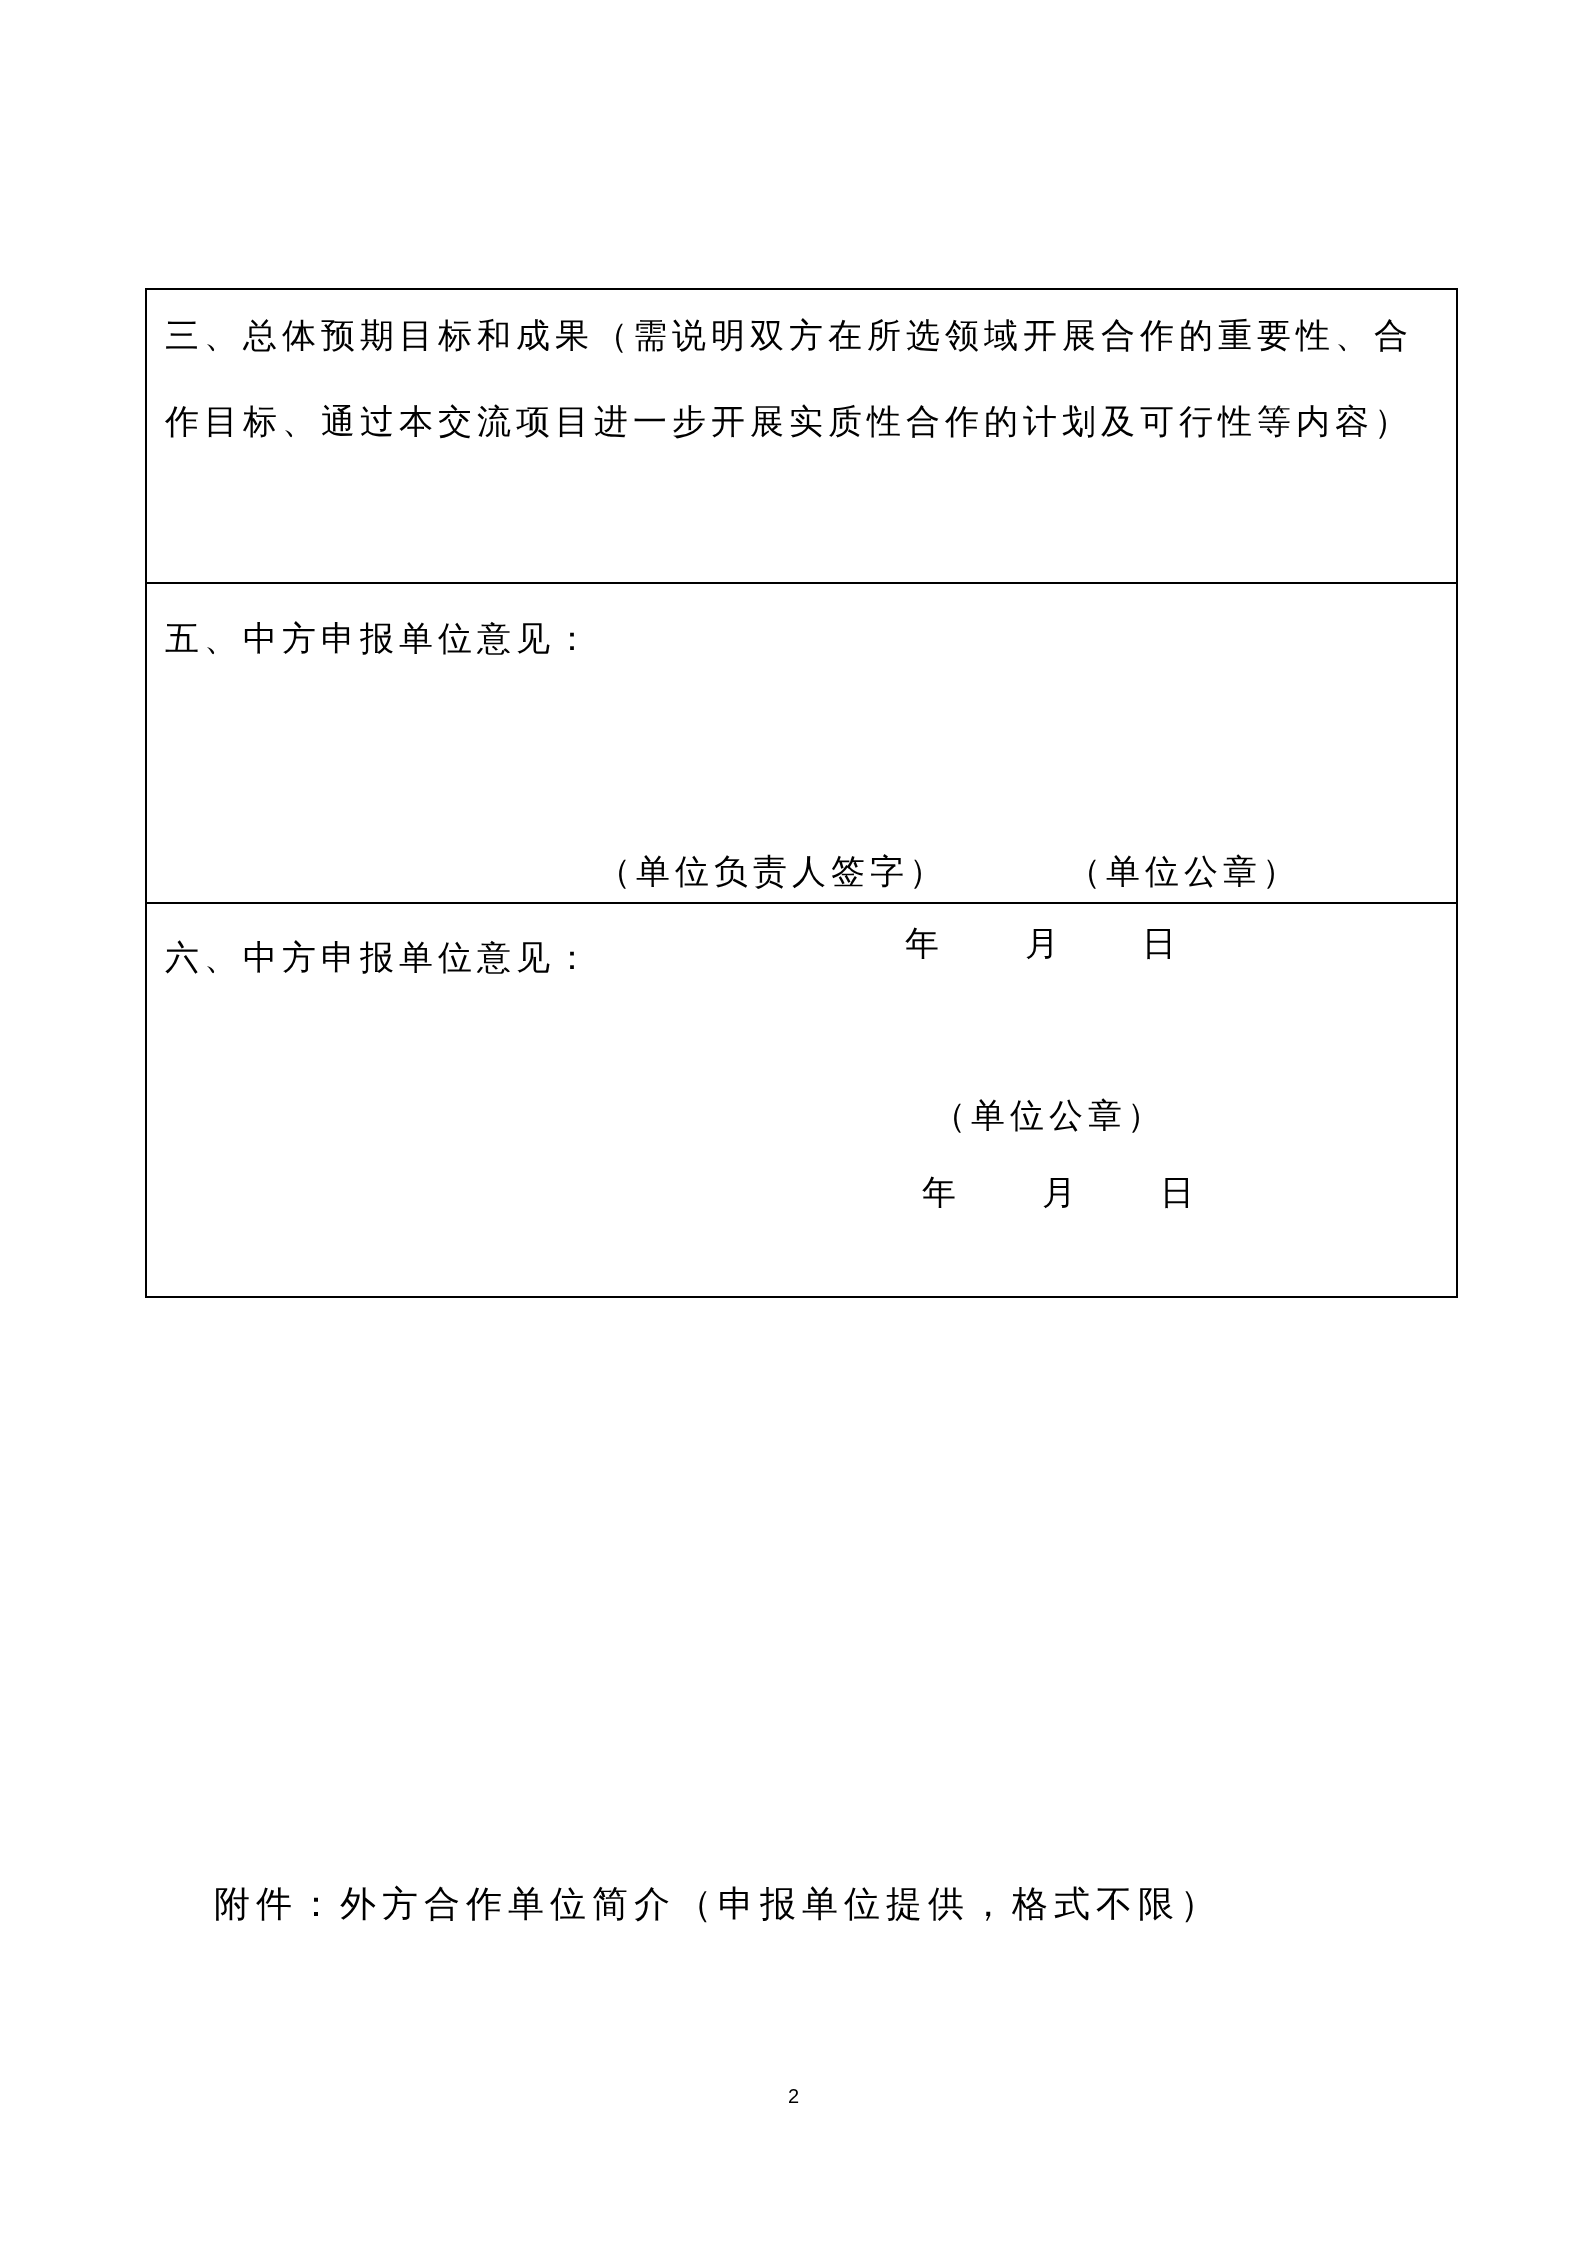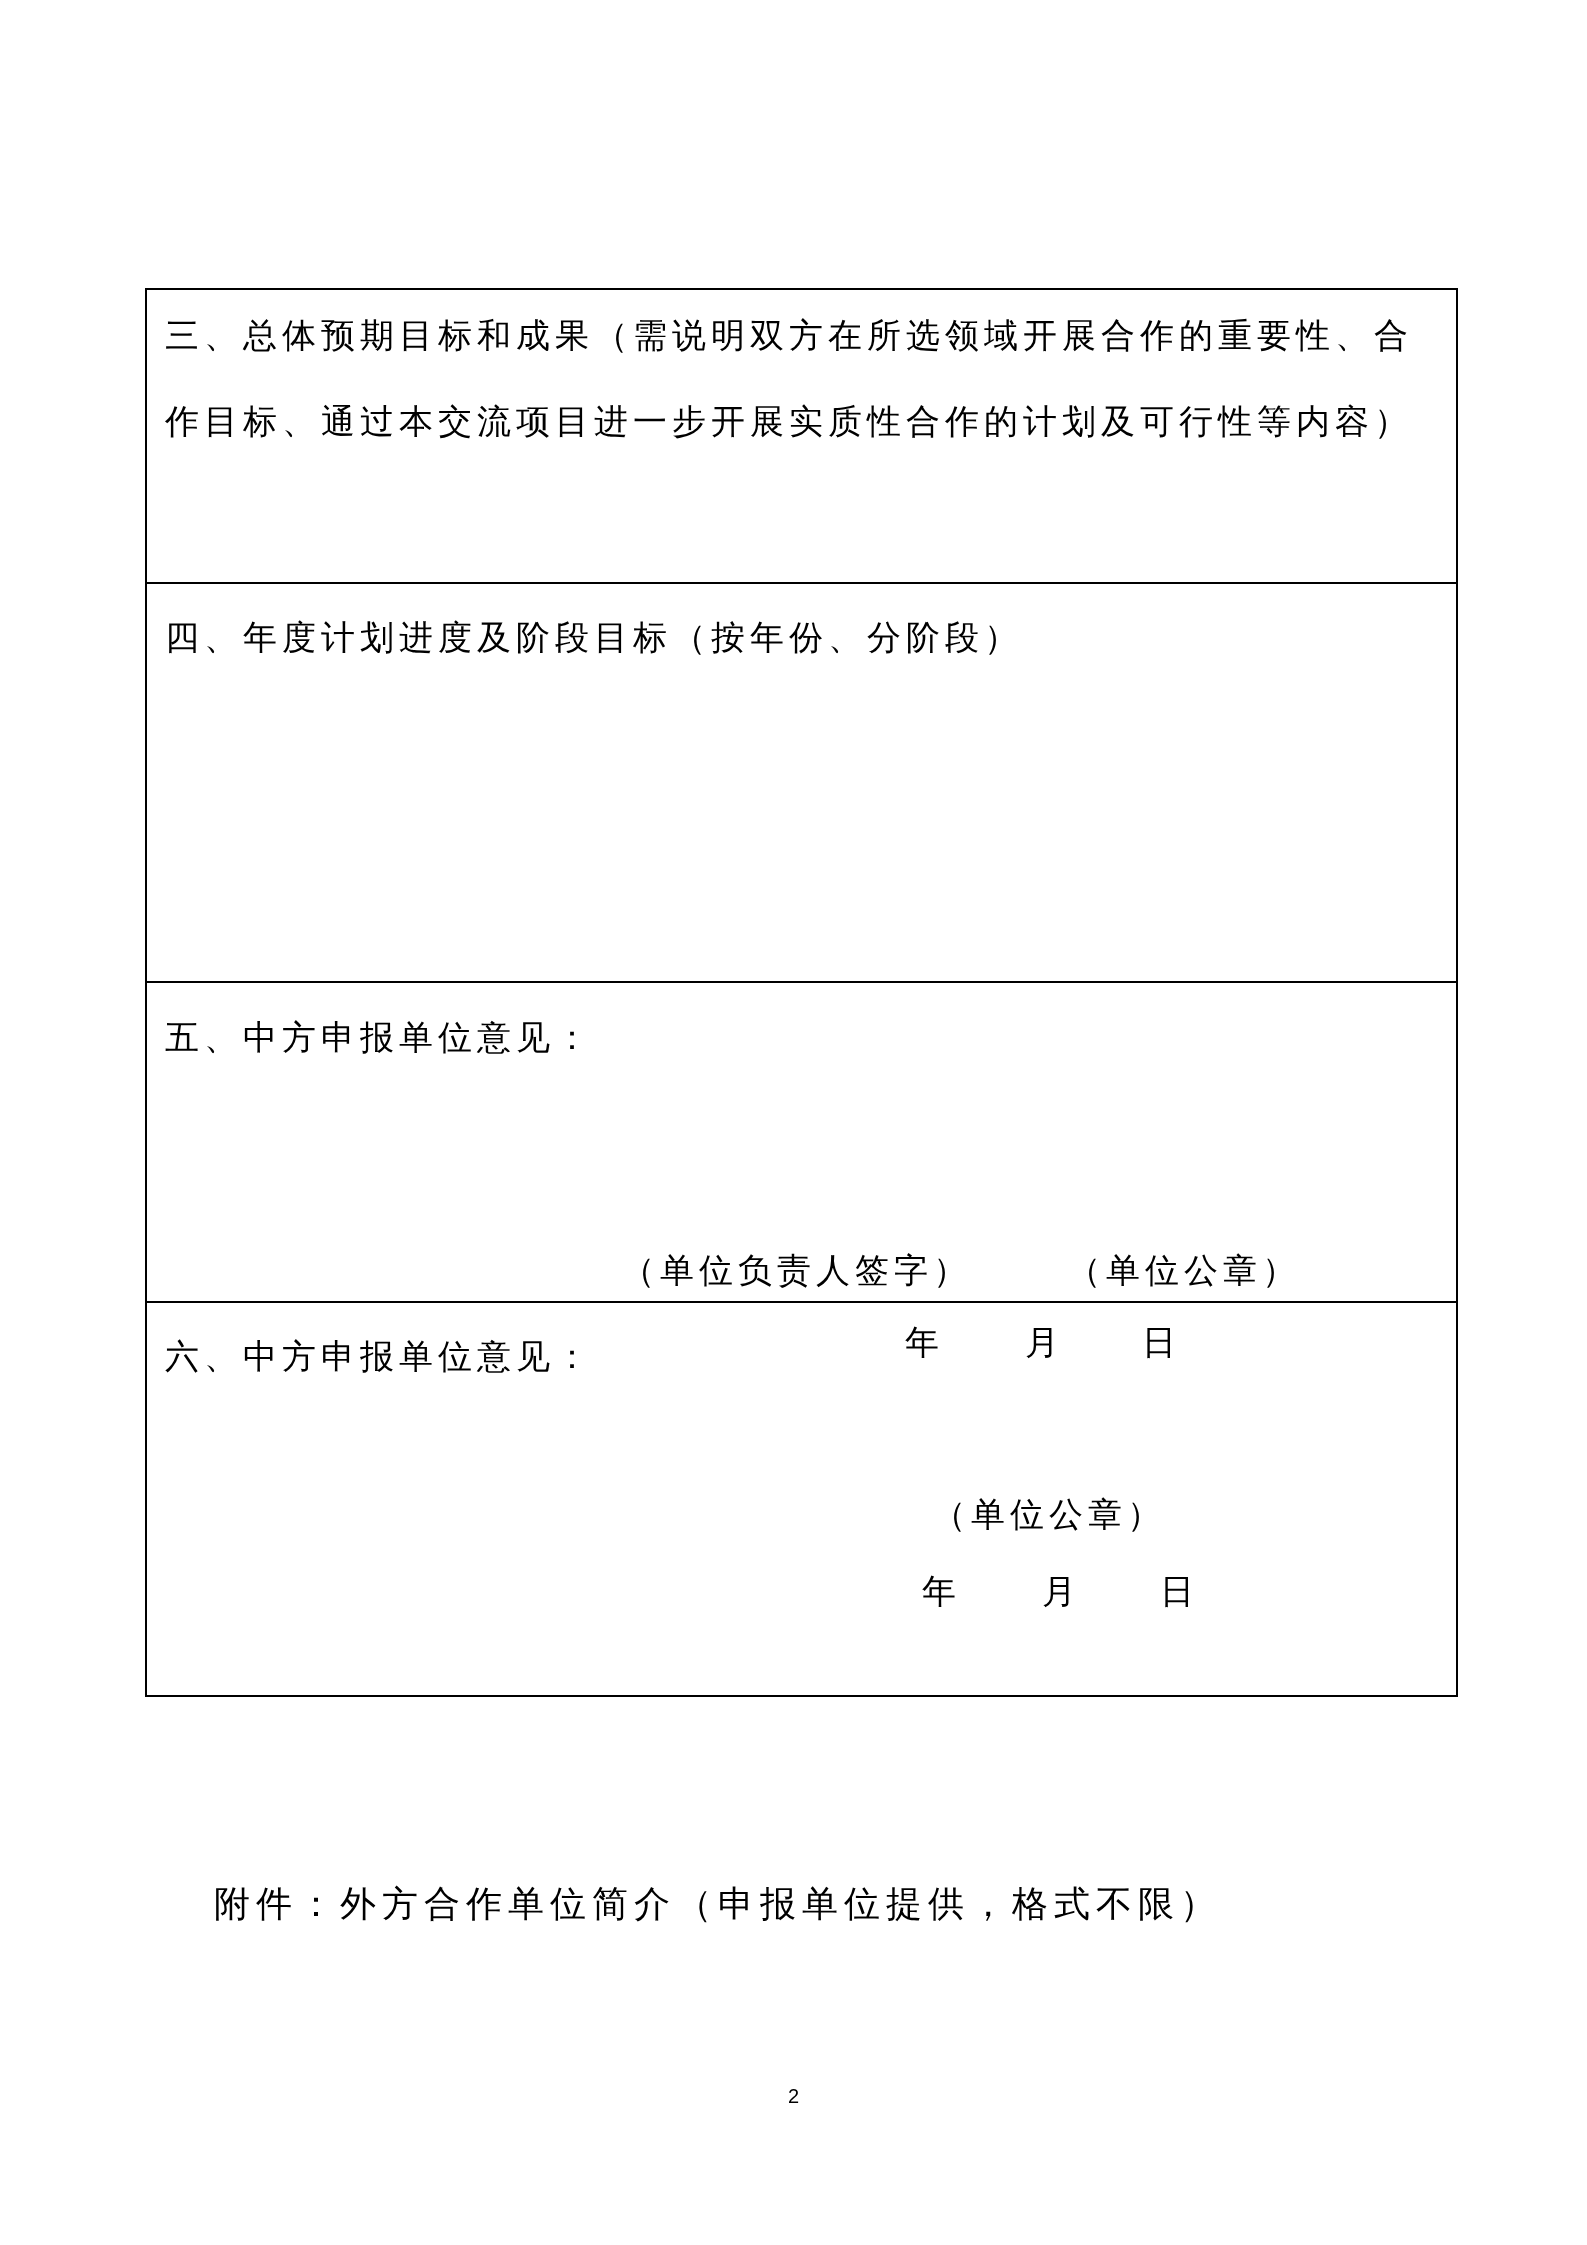--- a/index.html
+++ b/index.html
@@ -28,29 +28,25 @@
 </head>
 <body>
 
 <div class="form-table">
 
   <div class="row row-3">
     <div class="heading">三、总体预期目标和成果（需说明双方在所选领域开展合作的重要性、合作目标、通过本交流项目进一步开展实质性合作的计划及可行性等内容）</div>
     <div class="fill-area" style="top:180px;bottom:0;"></div>
   </div>
 
-  <div class="row row-4">
-    <div class="heading">四、年度计划进度及阶段目标（按年份、分阶段）</div>
-    <div class="fill-area" style="top:100px;bottom:0;"></div>
-  </div>
 
   <div class="row row-5">
     <div class="heading">五、中方申报单位意见：</div>
     <div class="fill-area" style="top:100px;height:150px;"></div>
-    <span class="sig" style="left:450px;top:265px;margin-left:24px;">（单位负责人签字）</span>
+    <span class="sig" style="left:450px;top:265px;">（单位负责人签字）</span>
     <span class="sig" style="left:920px;top:265px;">（单位公章）</span>
     <span class="date-part" style="left:758px;top:337px;">年</span>
     <span class="date-part" style="left:878px;top:337px;">月</span>
     <span class="date-part" style="left:995px;top:337px;">日</span>
   </div>
 
   <div class="row row-6">
     <div class="heading">六、中方申报单位意见：</div>
     <div class="fill-area" style="top:100px;height:100px;"></div>
     <span class="sig" style="left:785px;top:189px;">（单位公章）</span>

